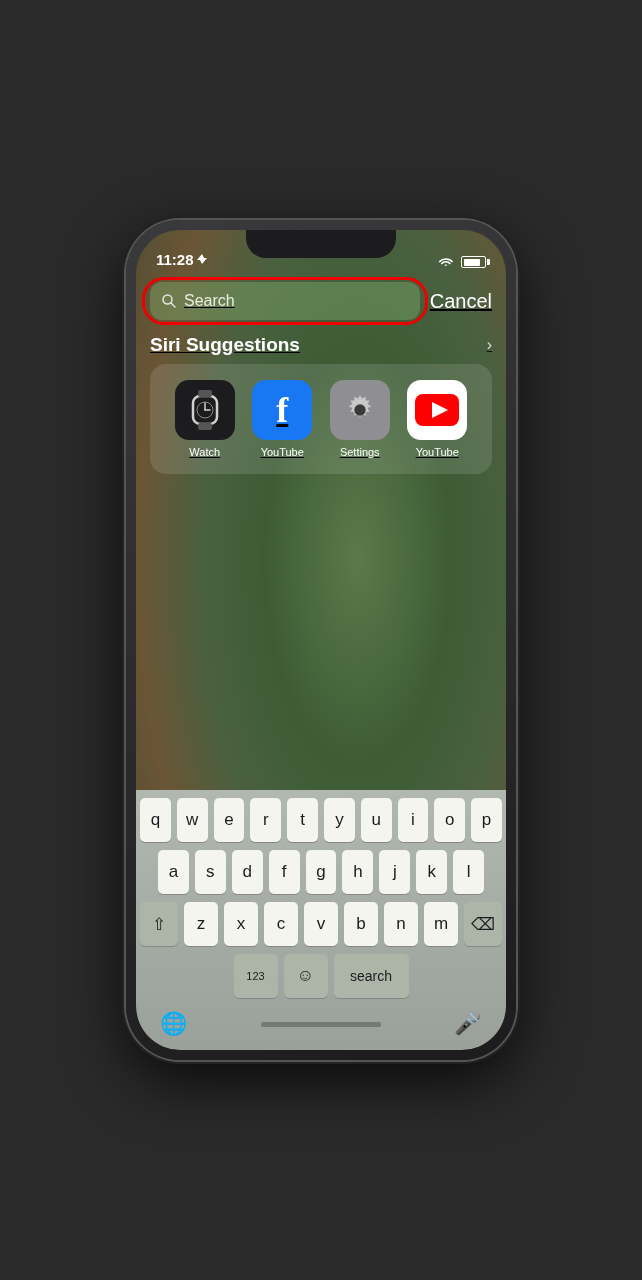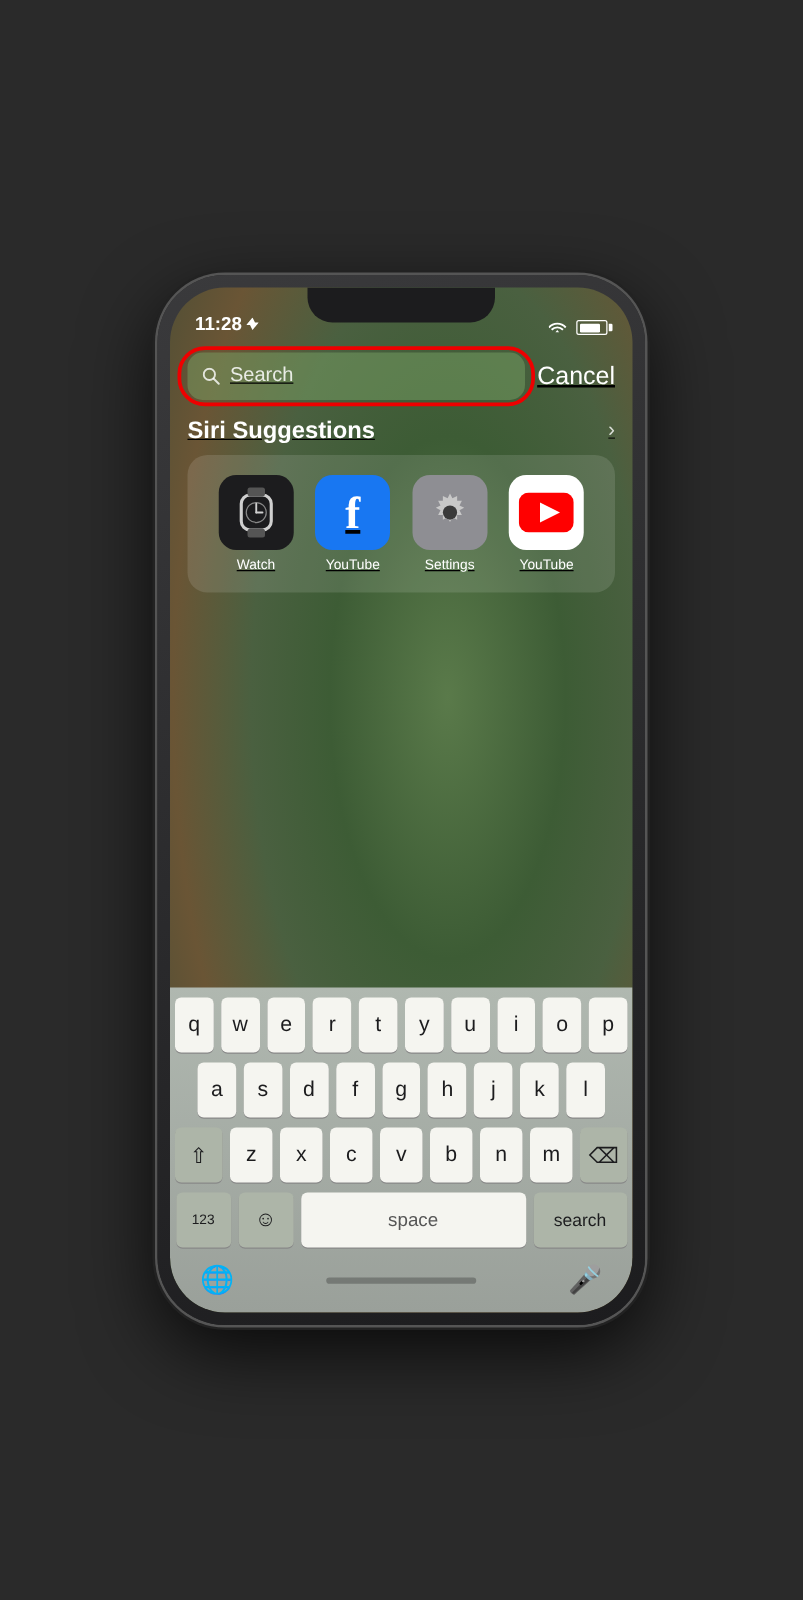--- a/index.html
+++ b/index.html
@@ -459,21 +459,20 @@
           <div class="kb-key">v</div>
           <div class="kb-key">b</div>
           <div class="kb-key">n</div>
           <div class="kb-key">m</div>
           <div class="kb-key kb-key-dark" style="max-width:44px;">⌫</div>
         </div>
 
         <div class="kb-row">
           <div class="kb-key kb-key-dark" style="max-width:44px; font-size:11px;">123</div>
           <div class="kb-key kb-key-dark" style="max-width:44px;">☺</div>
-          <div class="kb-key kb-key-space">space</div>
           <div class="kb-key kb-key-search" style="font-size:14px;">search</div>
         </div>
 
         <div style="display:flex; justify-content:space-between; align-items:center; padding:2px 20px 4px; height:38px;">
           <div style="font-size:22px; color:#1c1c1e;">🌐</div>
           <div style="flex:1; display:flex; justify-content:center;">
             <div style="width:120px; height:5px; background:rgba(0,0,0,0.25); border-radius:3px;"></div>
           </div>
           <div style="font-size:22px; color:#1c1c1e;">🎤</div>
         </div>

